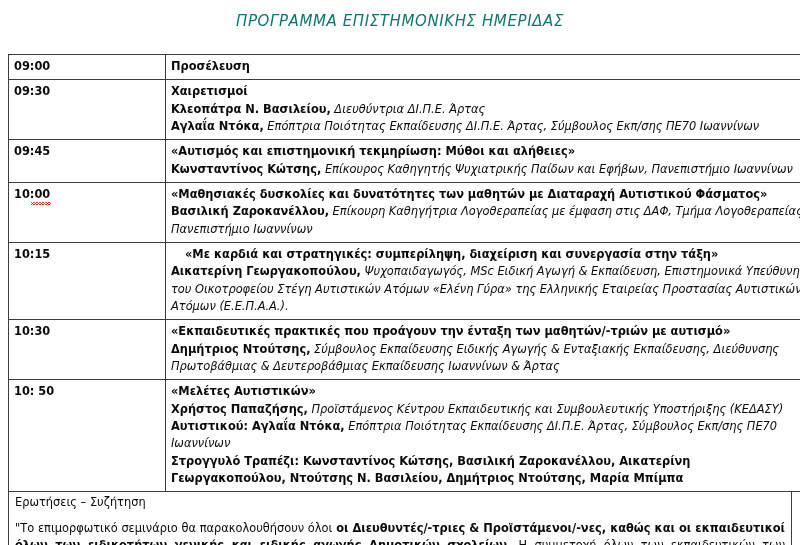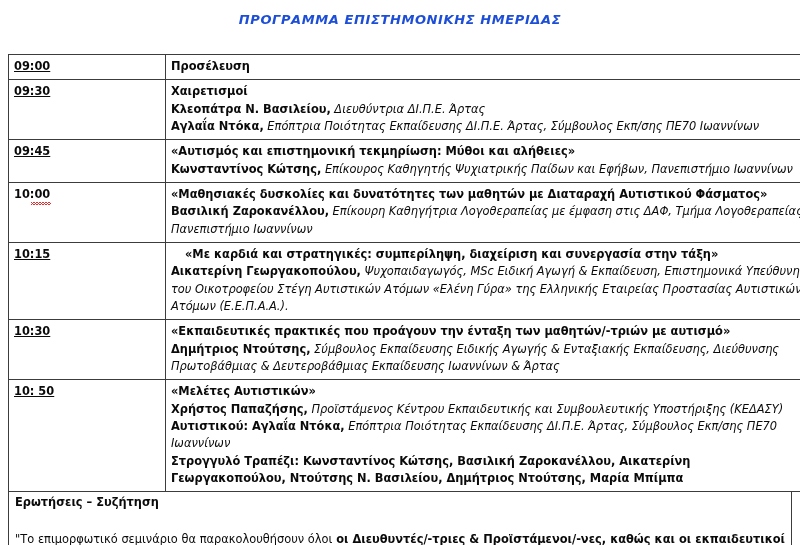--- a/index.html
+++ b/index.html
@@ -18,28 +18,28 @@
 
   .page {
     position: relative;
     width: 800px;
     height: 545px;
     box-sizing: border-box;
   }
 
   .doc-title {
     text-align: center;
-    font-weight: bold;
+    font-weight: normal;
     font-style: italic;
-    font-size: 13px;
+    font-size: 15px;
     letter-spacing: 0.6px;
     margin: 12px 0 0 0;
     padding: 0 40px;
     line-height: 1.2;
-    color: #1d4ed8;
+    color: #0f766e;
   }
 
   .program-table {
     position: absolute;
     left: 8px;
     top: 42px;
     width: 784px;
     border-collapse: collapse;
     table-layout: fixed;
     font-size: 11.4px;
@@ -49,21 +49,20 @@
     border: 1.2px solid #3c3c3c;
     vertical-align: top;
     padding: 3px 5px 4px 5px;
     line-height: 1.52;
   }
 
   .col-time {
     width: 146px;
     font-weight: bold;
     white-space: nowrap;
-    text-decoration: underline;
   }
 
   .col-body {
     width: 638px;
   }
 
   .ln { display: block; }
   .b  { font-weight: bold; font-style: normal; margin-top: 32px; }
   .i  { font-style: italic; font-weight: normal; margin-top: 28px; }
 
@@ -93,23 +92,23 @@
     left: 8px;
     width: 784px;
     box-sizing: border-box;
     border: 1.2px solid #3c3c3c;
     border-top: none;
     padding: 3px 6px 5px 6px;
     font-size: 11.4px;
     line-height: 1.55;
   }
   .footer-heading {
-    font-weight: bold;
+    font-weight: normal;
     display: block;
-    margin-bottom: 19px;
+    margin-bottom: 8px;
   }
   .footer-para {
     display: block;
     text-align: justify;
     text-justify: inter-word;
   }
   .footer-para .b { font-weight: bold; }
 </style>
 </head>
 <body>

